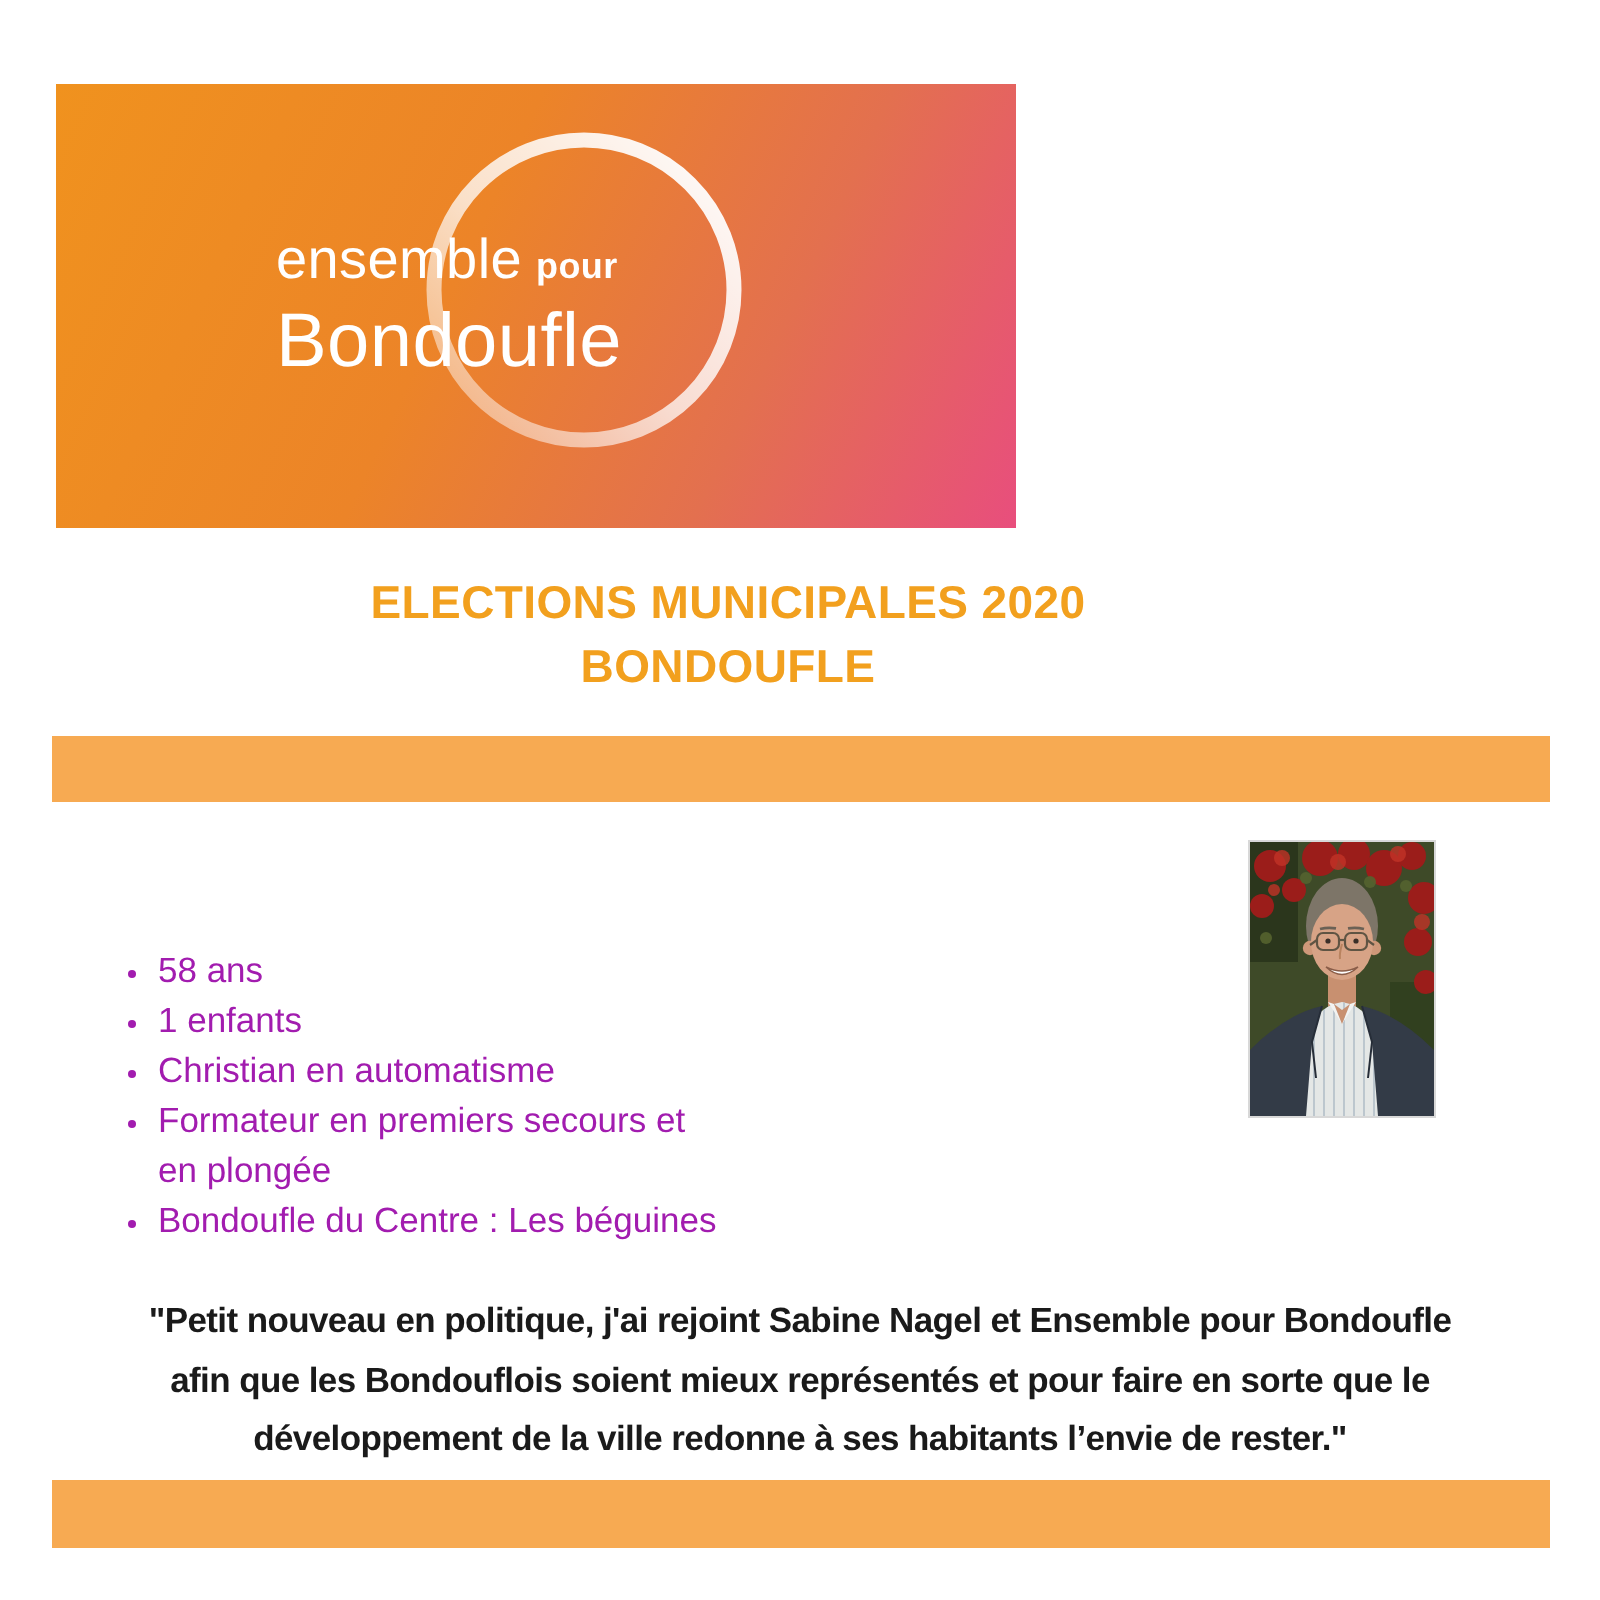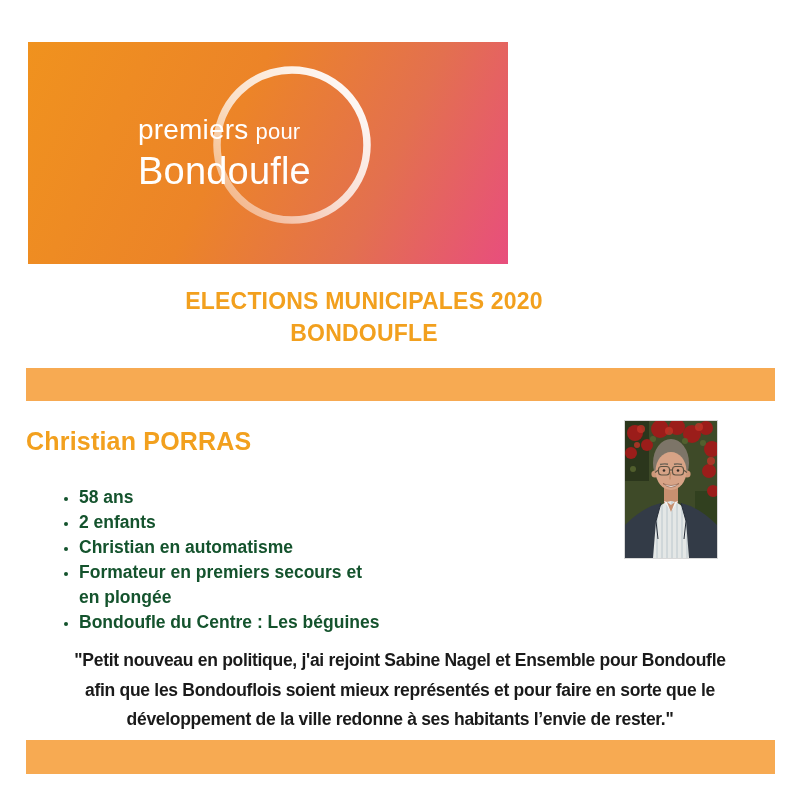--- a/index.html
+++ b/index.html
@@ -15,43 +15,43 @@
     position:absolute;left:28px;top:42px;width:480px;height:222px;
     background:linear-gradient(115deg,#F0921E 0%,#EC8428 42%,#E3704F 72%,#E84E7D 100%);
     overflow:hidden;
   }
   .logo-ring{position:absolute;left:0;top:0;}
   .logo-text{
     position:absolute;left:110px;top:74px;color:#ffffff;line-height:1;
     letter-spacing:.2px;
   }
   .logo-line1{font-size:28px;font-weight:500;}
-  .logo-line1 .small{font-size:22px;font-weight:400;margin-left:7px;}
+  .logo-line1 .small{font-size:18px;font-weight:700;margin-left:7px;}
   .logo-line2{font-size:38px;font-weight:500;margin-top:8px;}
 
   
   .page-title{
     position:absolute;left:0;top:285px;width:728px;text-align:center;
     color:#F2A01E;font-weight:bold;font-size:23px;line-height:32px;
     letter-spacing:.2px;
   }
 
   
   .bar{position:absolute;left:26px;width:749px;background:#F7AA52;}
   .bar-top{top:368px;height:33px;}
   .bar-bottom{top:740px;height:34px;}
 
   
   .candidate-name{
     position:absolute;left:26px;top:427px;
     color:#F2A01E;font-weight:bold;font-size:25px;letter-spacing:.2px;
   }
   .details{
-    position:absolute;left:45px;top:485px;margin:0;padding:0 0 0 34px;
-    width:360px;color:#14532d;font-weight:bold;font-size:17.5px;
+    position:absolute;left:45px;top:473px;margin:0;padding:0 0 0 34px;
+    width:360px;color:#a21caf;font-weight:normal;font-size:17.5px;
     line-height:25px;list-style:disc;
   }
   .details li{white-space:pre-line;}
   .details li::marker{font-size:14px;}
 
   .photo-frame{
     position:absolute;left:624px;top:420px;width:92px;height:137px;
     border:1px solid #d8d8d8;box-sizing:content-box;background:#3E4A28;
   }
 
@@ -72,37 +72,36 @@
       <defs>
         <linearGradient id="ringGrad" x1="0" y1="1" x2="1" y2="0">
           <stop offset="0" stop-color="#ffffff" stop-opacity="0.35"></stop>
           <stop offset="0.45" stop-color="#ffffff" stop-opacity="0.75"></stop>
           <stop offset="1" stop-color="#ffffff" stop-opacity="1"></stop>
         </linearGradient>
       </defs>
       <circle cx="264" cy="103" r="75" fill="none" stroke="url(#ringGrad)" stroke-width="7.5"></circle>
     </svg>
     <div class="logo-text">
-      <div class="logo-line1"><span>premiers</span><span class="small">pour</span></div>
+      <div class="logo-line1"><span>ensemble</span><span class="small">pour</span></div>
       <div class="logo-line2">Bondoufle</div>
     </div>
   </div>
 
   <div class="page-title">
     <div>ELECTIONS MUNICIPALES 2020</div>
     <div>BONDOUFLE</div>
   </div>
 
   <div class="bar bar-top"></div>
 
-  <div class="candidate-name">Christian PORRAS</div>
 
   <ul class="details">
     <li>58 ans</li>
-    <li>2 enfants</li>
+    <li>1 enfants</li>
     <li>Christian en automatisme</li>
     <li>Formateur en premiers secours et
 en plongée</li>
     <li>Bondoufle du Centre : Les béguines</li>
   </ul>
 
   <div class="photo-frame">
     <svg width="92" height="137" viewBox="0 0 92 137">
 
       <rect width="92" height="137" fill="#3E4A28"></rect>

